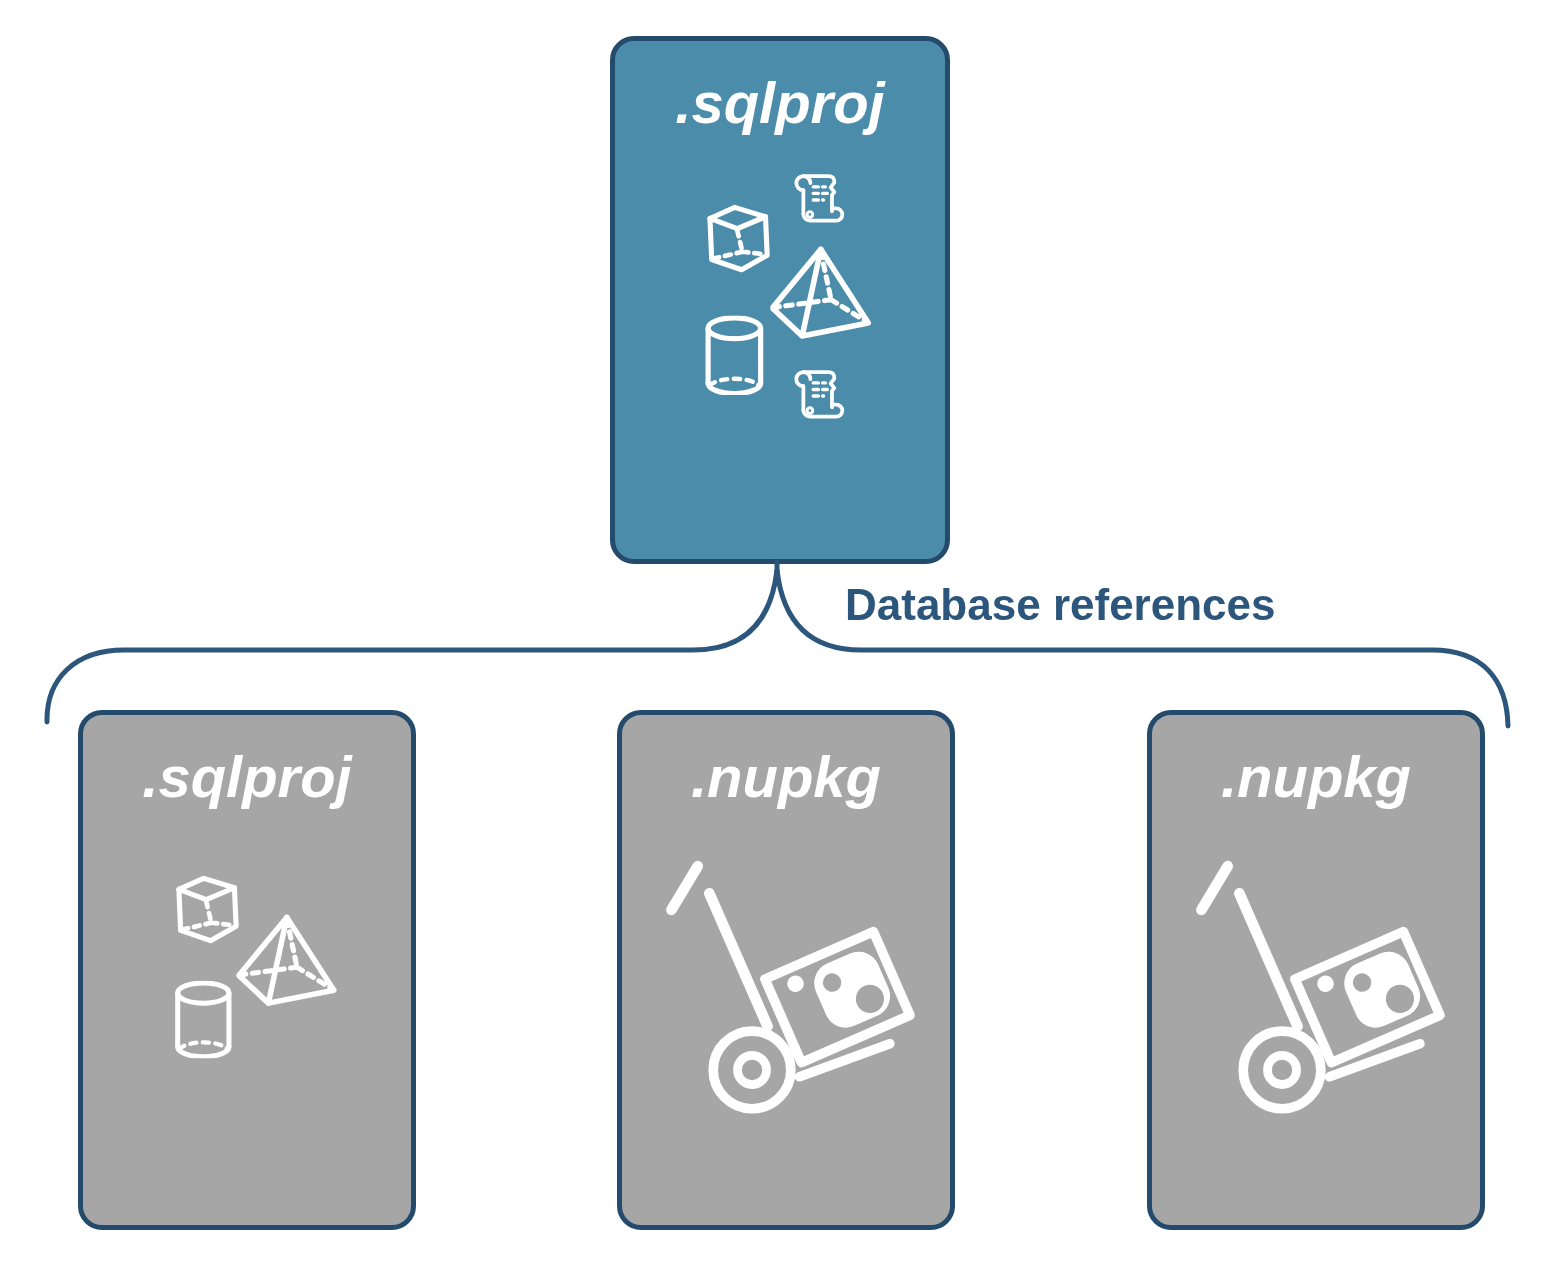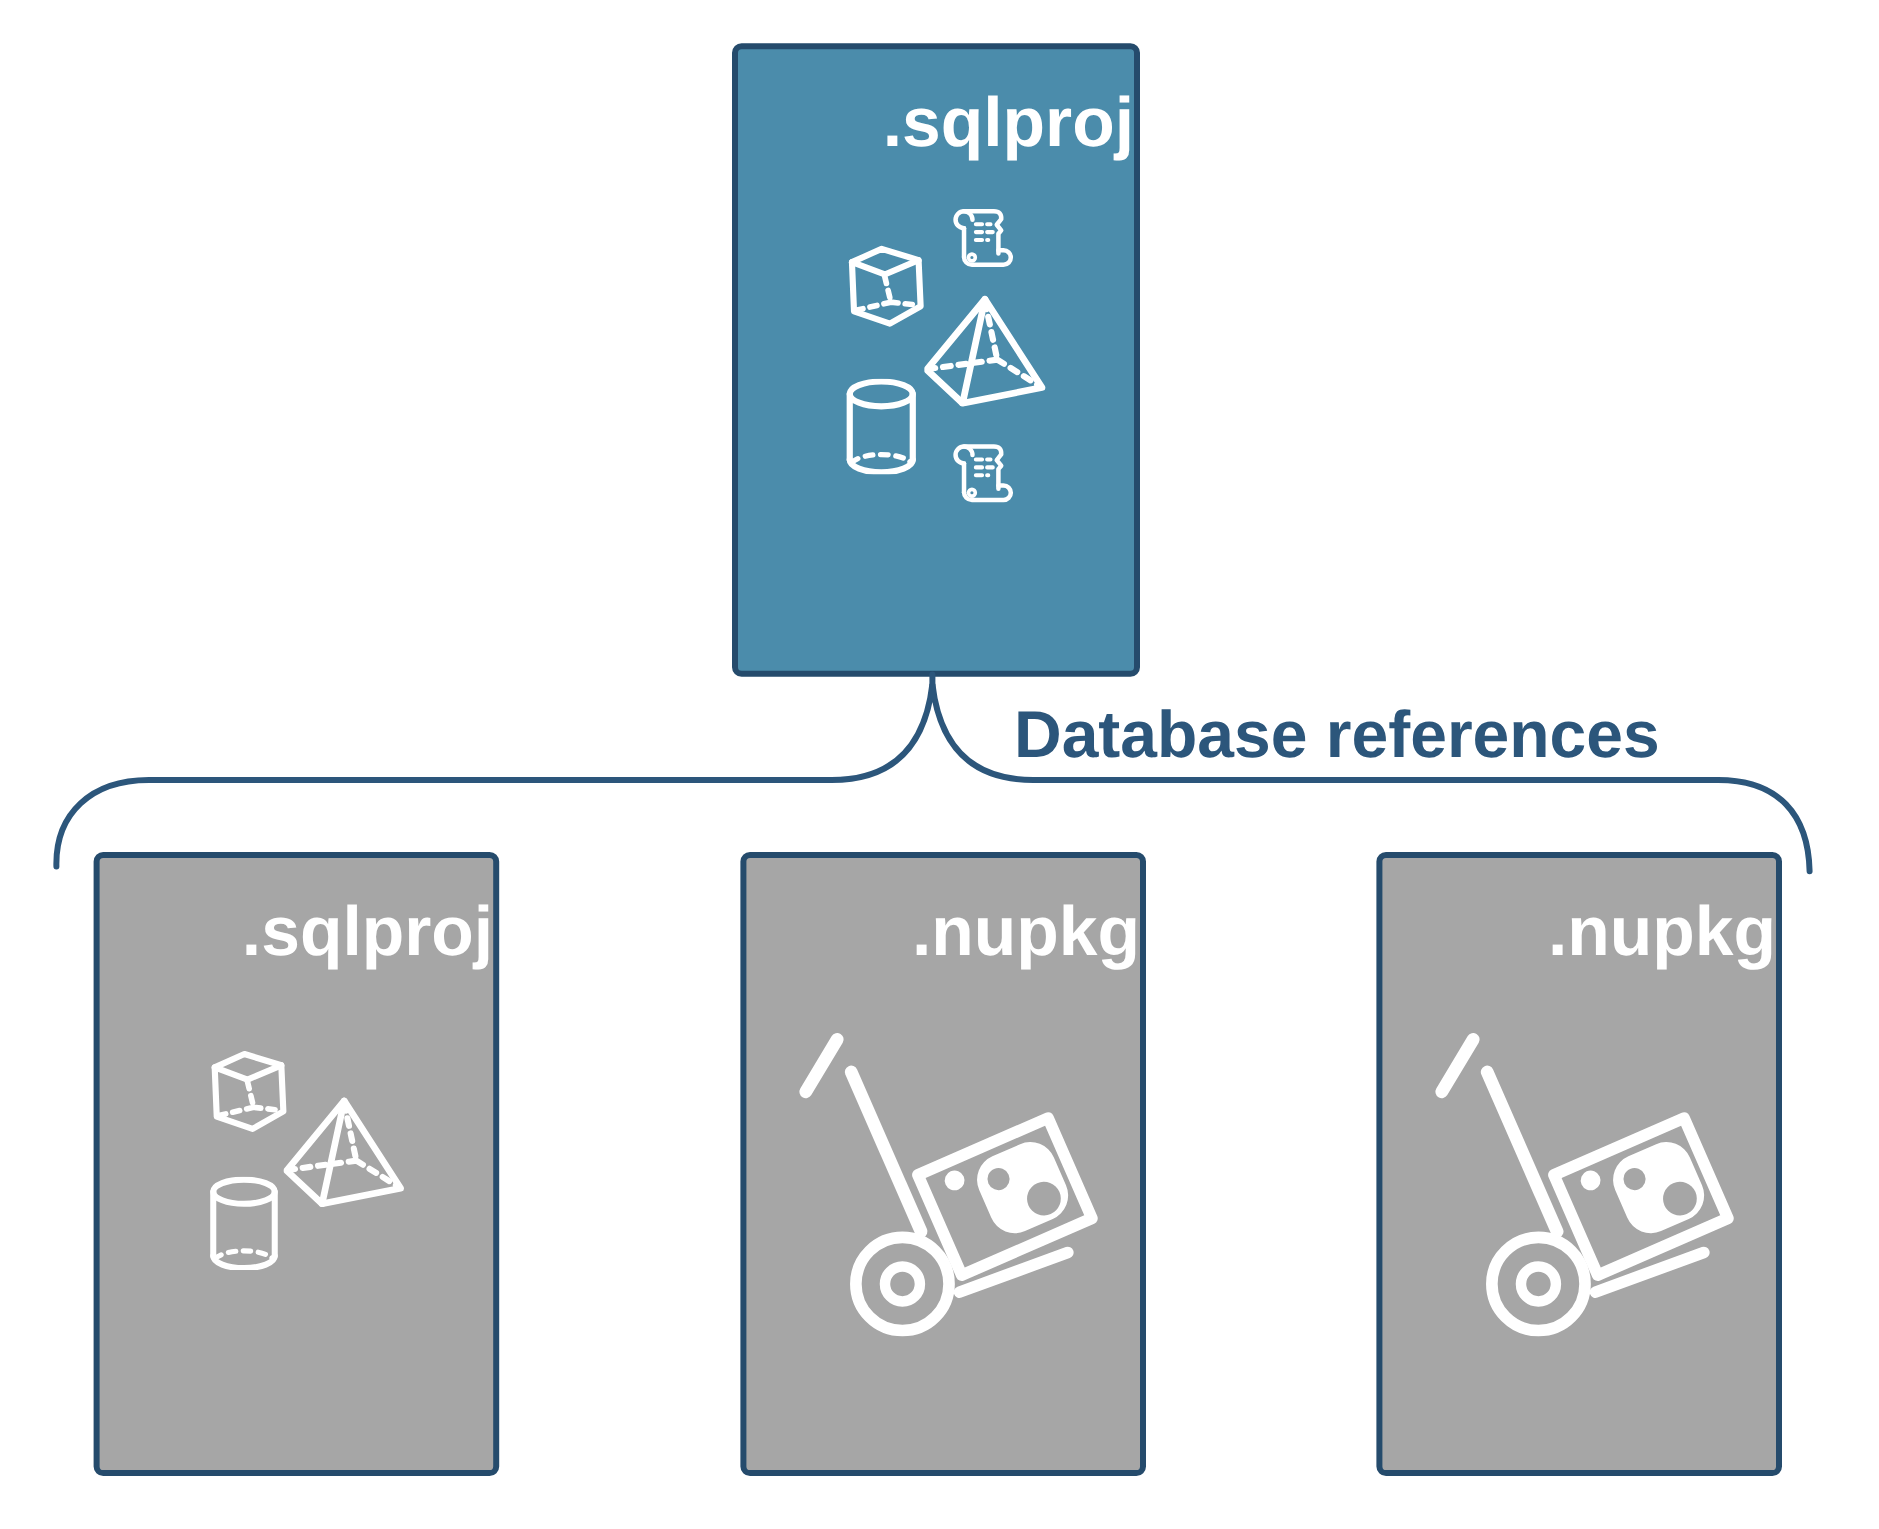--- a/index.html
+++ b/index.html
@@ -7,36 +7,37 @@
     --accent:#2C567B; --icon-color:#FFFFFF; --background:#FFFFFF;
   }
   *{margin:0;padding:0;box-sizing:border-box;}
   html,body{background:var(--background);}
   .canvas{
     position:relative;width:1566px;height:1274px;margin:0 auto;
     background:var(--background);overflow:hidden;
     font-family:"Liberation Sans",sans-serif;
   }
   .box{
-    position:absolute;border:5px solid var(--box-border);border-radius:8px;
-    text-align:right;
+    position:absolute;border:5px solid var(--box-border);border-radius:24px;
+    text-align:center;
+    font-style:italic;
   }
   .box .label{
     display:block;margin-top:30px;font-size:58px;font-weight:700;
     color:var(--icon-color);letter-spacing:0px;line-height:1.1;
   }
   .box.parent{left:610px;top:36px;width:340px;height:528px;background:var(--parent-fill);}
   .box.child{top:710px;width:338px;height:520px;background:var(--child-fill);}
   .box.child.c0{left:78px;}
   .box.child.c1{left:617px;}
   .box.child.c2{left:1147px;}
   .icon-layer{position:absolute;left:0;top:0;width:100%;height:100%;pointer-events:none;}
   .brace-layer{position:absolute;left:0;top:0;width:1566px;height:1274px;pointer-events:none;}
   .connector-label{
-    position:absolute;left:845px;top:580px;font-size:55px;font-weight:700;
+    position:absolute;left:845px;top:580px;font-size:44px;font-weight:700;
     color:var(--accent);white-space:nowrap;
   }
   .ic{stroke:var(--icon-color);fill:none;stroke-linecap:round;stroke-linejoin:round;}
 </style>
 </head>
 <body>
 
 <svg width="0" height="0" style="position:absolute" aria-hidden="true">
   <defs>
     <symbol id="sym-cube" viewBox="0 0 100 100">

